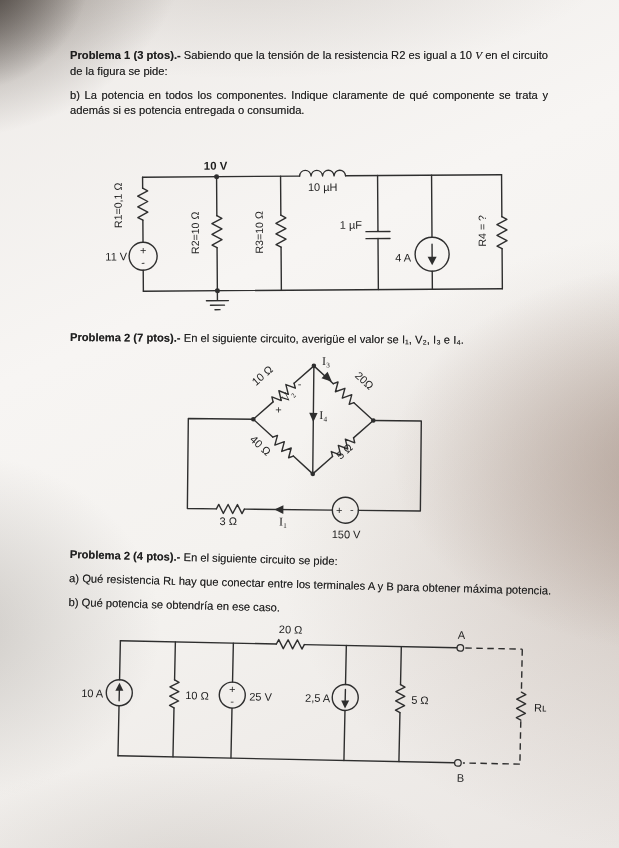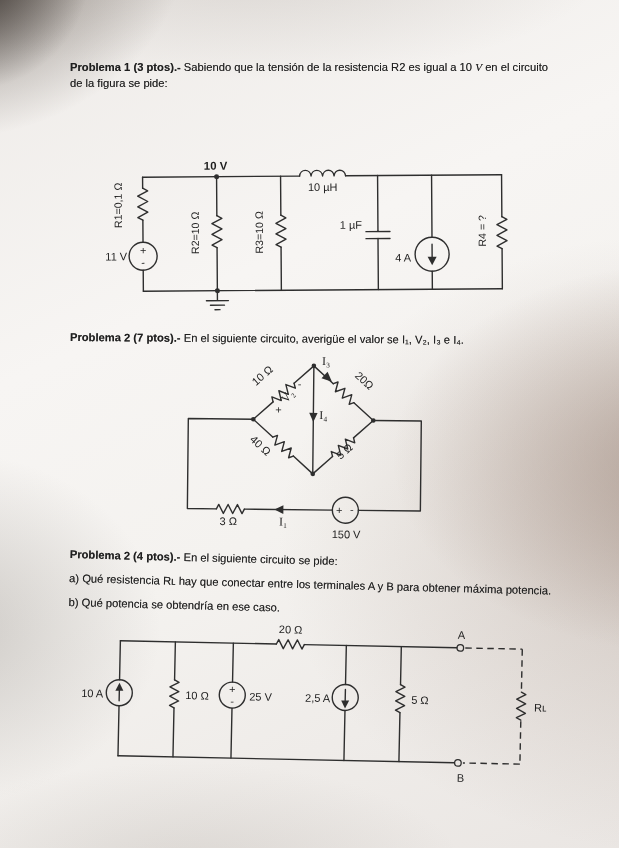--- a/index.html
+++ b/index.html
@@ -14,21 +14,21 @@
       radial-gradient(ellipse 560px 430px at 110% 64%, rgba(158,138,126,0.38) 0%, rgba(158,138,126,0) 72%),
       radial-gradient(ellipse 300px 250px at -8% 74%, rgba(146,140,134,0.40) 0%, rgba(146,140,134,0) 70%),
       radial-gradient(ellipse 400px 160px at 30% 103%, rgba(170,163,156,0.30) 0%, rgba(170,163,156,0) 70%),
       linear-gradient(155deg,#eeebe8 0%,#f7f5f3 34%,#f4f2ef 58%,#eae6e3 100%);
   }
   .tblock{position:absolute;font-size:11.2px;line-height:15.5px;text-shadow:0 0 .4px rgba(30,30,30,.55);}
   .tblock p{margin:0 0 8.5px 0;}
   .just{text-align:justify;}
   b{font-weight:bold;}
   .mathv{font-family:"Liberation Serif","DejaVu Serif",serif;font-style:italic;}
-  .p1{left:70px;top:60px;width:478px;}
+  .p1{left:70px;top:48px;width:478px;}
   .p2{left:70px;top:330px;width:500px;transform:rotate(.4deg);transform-origin:0 0;}
   .p3{left:70px;top:547px;width:500px;transform:rotate(1.5deg);transform-origin:0 0;}
   svg{position:absolute;overflow:visible;}
   .c1{left:95px;top:158px;transform:rotate(-.4deg);}
   .c2{left:180px;top:352px;transform:rotate(.6deg);}
   .c3{left:85px;top:625px;transform:rotate(1.2deg);}
   .wire{stroke:#2e2e2e;stroke-width:1.4;fill:none;stroke-linecap:round;stroke-linejoin:round;}
   .dash{stroke:#2e2e2e;stroke-width:1.4;fill:none;stroke-dasharray:6.5 4.5;stroke-linecap:butt;}
   .dot{fill:#2e2e2e;stroke:none;}
   .arr{fill:#2e2e2e;stroke:none;}
@@ -41,20 +41,21 @@
   .mid{text-anchor:middle;}
   .end{text-anchor:end;}
 </style>
 </head>
 <body>
 
 <div class="page">
 
   <div class="tblock p1">
     <p class="just"><b>Problema 1 (3 ptos).-</b><span> Sabiendo que la tensión de la resistencia R2 es igual a 10 </span><span class="mathv">V</span><span> en el circuito de la figura se pide:</span></p>
+    <p class="just">b) La potencia en todos los componentes. Indique claramente de qué componente se trata y además si es potencia entregada o consumida.</p>
   </div>
 
   <svg class="c1" width="440" height="160" viewBox="0 0 440 160">
     <defs>
       <path id="zigH28" d="M-14,0 l2.33,-4.5 l4.67,9 l4.67,-9 l4.67,9 l4.67,-9 l4.67,9 l2.33,-4.5" class="wire"></path>
       <path id="zigH32" d="M-16,0 l2.67,-5 l5.33,10 l5.33,-10 l5.33,10 l5.33,-10 l5.33,10 l2.67,-5" class="wire"></path>
     </defs>
     <g>
       <path class="wire" d="M48,18 H205"></path>
       <path class="wire" d="M205,18 a5.8,6.5 0 0 1 11.5,0 a5.8,6.5 0 0 1 11.5,0 a5.8,6.5 0 0 1 11.5,0 a5.8,6.5 0 0 1 11.5,0"></path>

